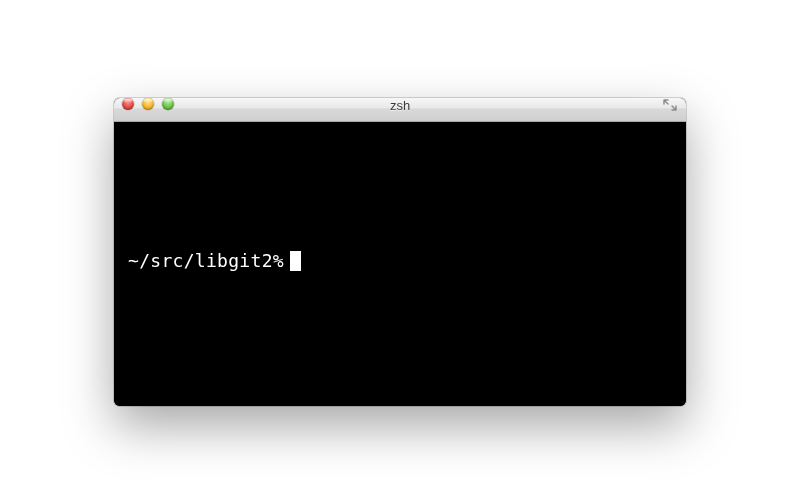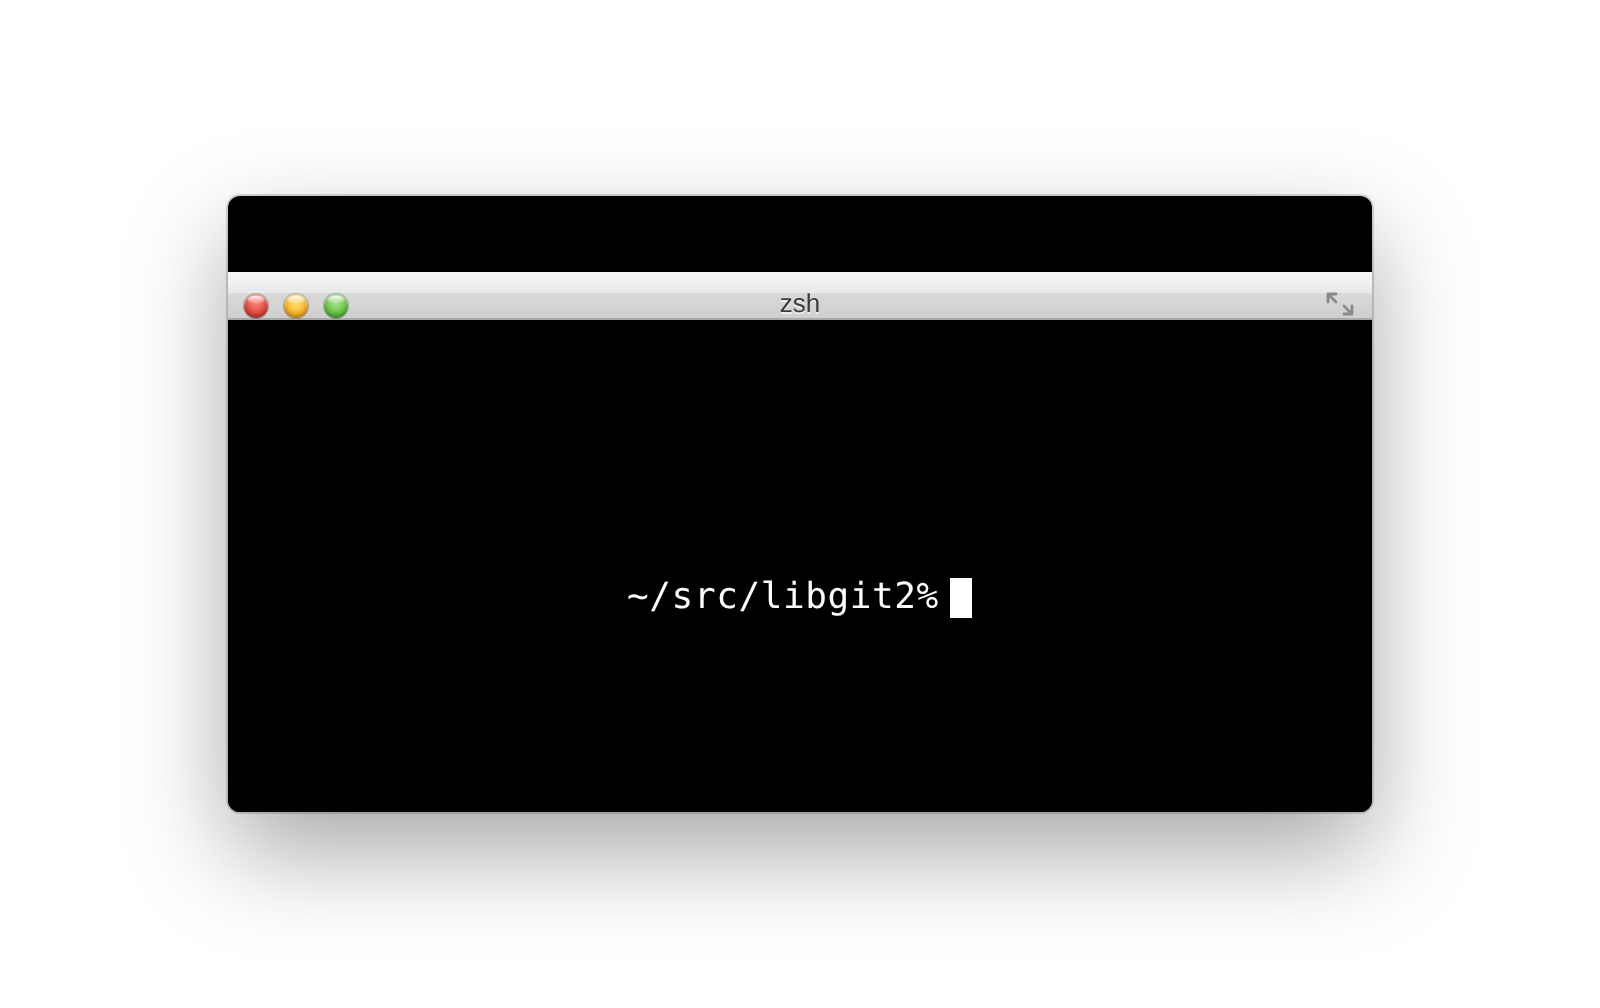--- a/index.html
+++ b/index.html
@@ -18,24 +18,23 @@
       border-radius: 6px;
       overflow: hidden;
       box-shadow: 0 20px 50px rgba(0,0,0,0.35), 0 0 0 1px rgba(0,0,0,0.15);
       background: #000;
     }
     .titlebar {
       height: 24px;
       background: linear-gradient(to bottom, #f7f7f7 0%, #e8e8e8 45%, #d9d9d9 46%, #cfcfcf 100%);
       border-bottom: 1px solid #a8a8a8;
       display: flex;
-      align-items: flex-end;
+      align-items: flex-start;
       position: relative;
       padding: 0 8px;
-      margin-top: 38px;
     }
     .traffic-lights {
       display: flex;
       gap: 8px;
       align-items: center;
     }
     .tl {
       width: 12px;
       height: 12px;
       border-radius: 50%;
@@ -83,21 +82,20 @@
     }
     .prompt-line {
       position: absolute;
       top: 128px;
       left: 14px;
       right: 14px;
       display: flex;
       align-items: center;
       justify-content: space-between;
       white-space: pre;
-      flex-direction: column;
     }
     .left-seg { display: flex; align-items: center; }
     .prompt-text { letter-spacing: 0.3px; }
     .cursor {
       display: inline-block;
       width: 11px;
       height: 20px;
       background: #ffffff;
       margin-left: 6px;
       vertical-align: middle;

